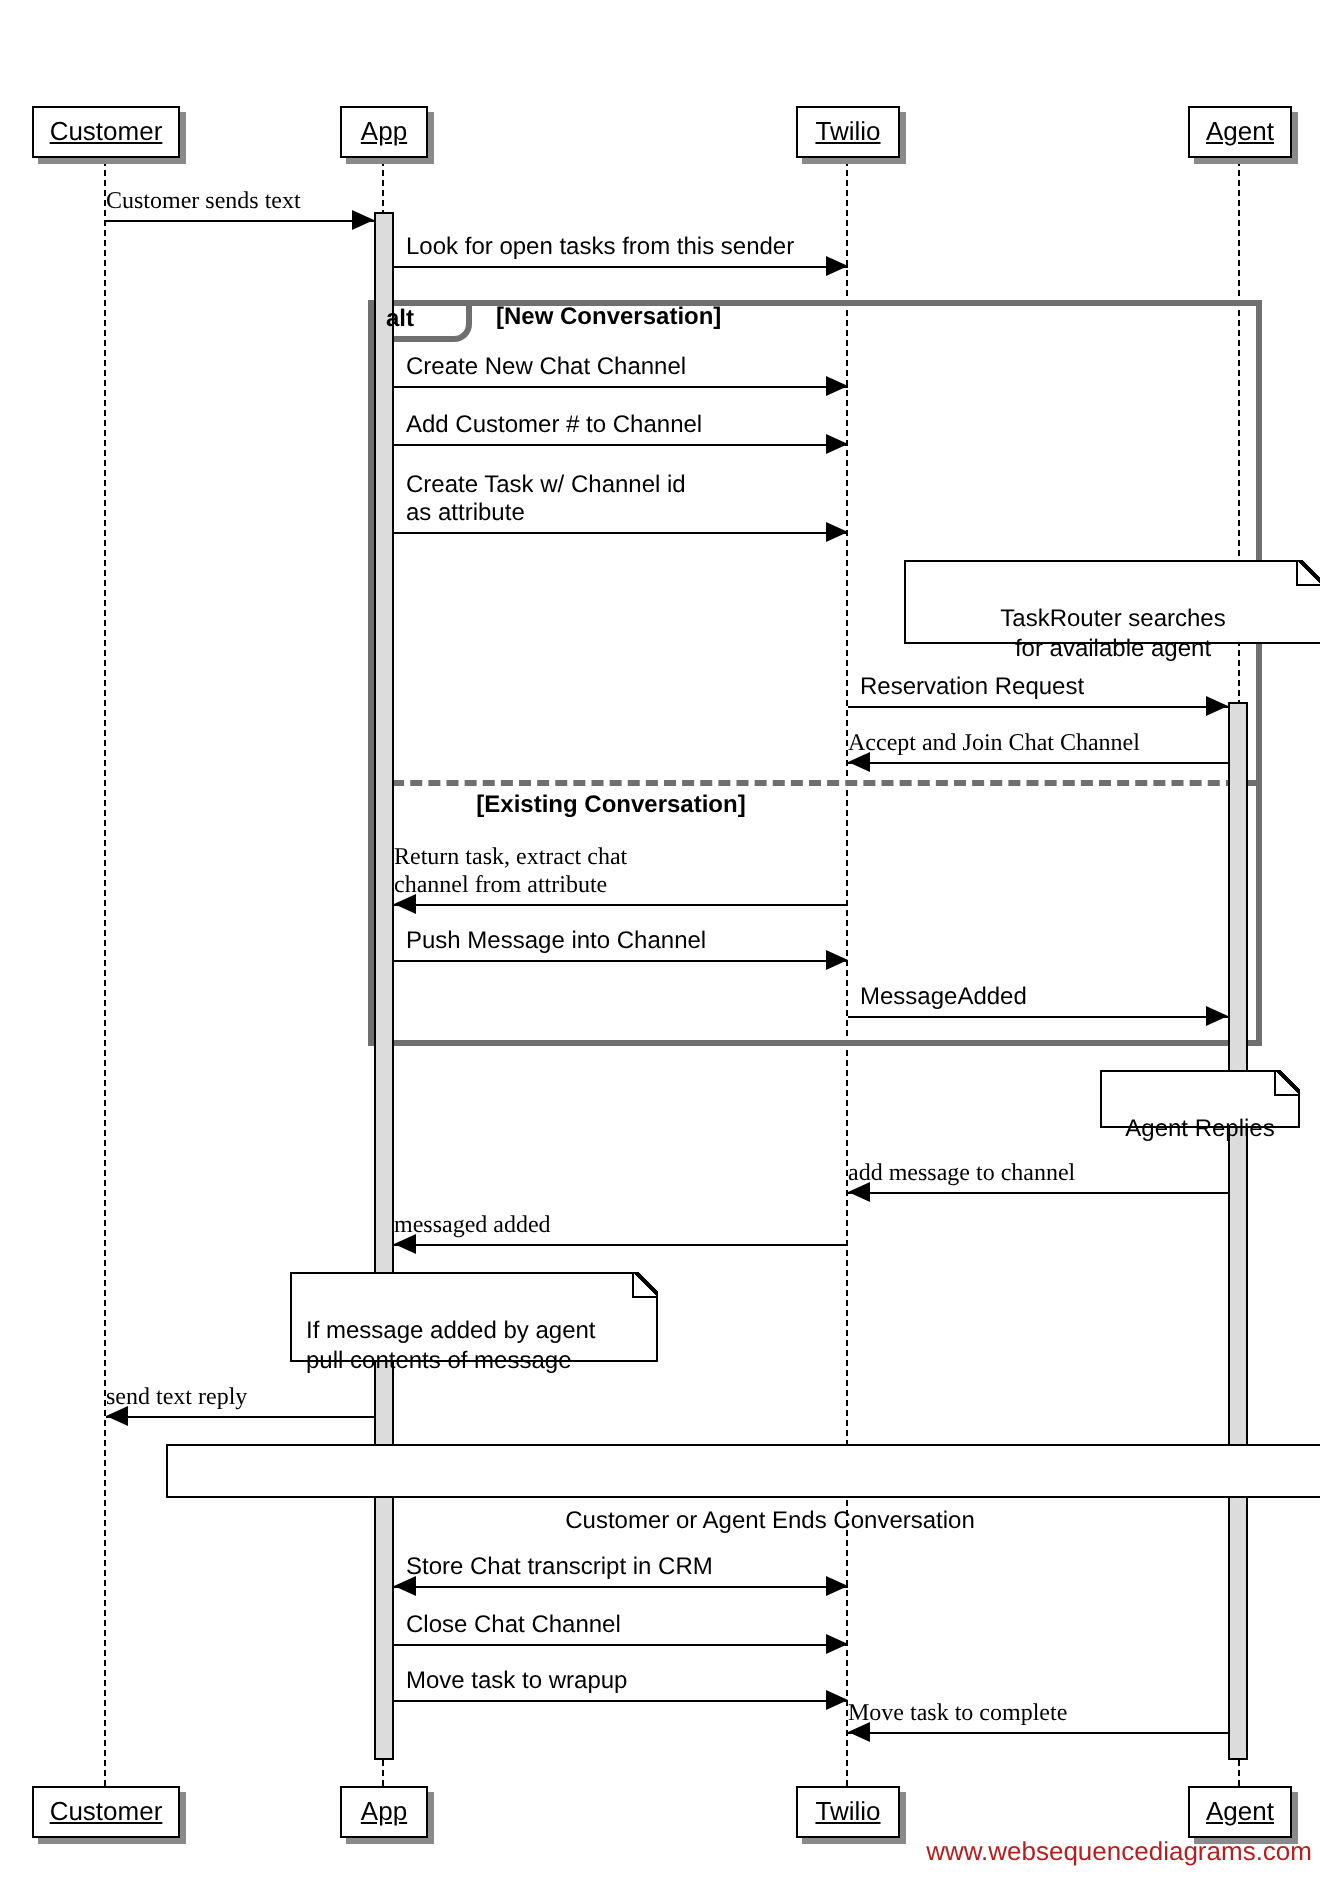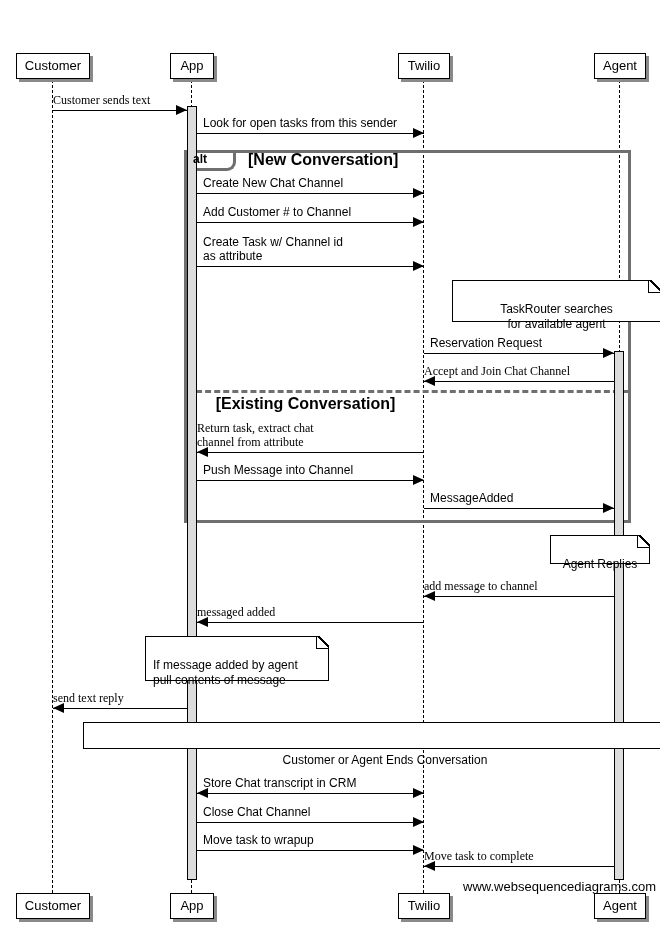--- a/index.html
+++ b/index.html
@@ -2,49 +2,49 @@
 <html><head>
 <meta charset="utf-8">
 <style>
   html,body{margin:0;padding:0;background:#fff;}
   #canvas{position:relative;width:660px;height:947px;background:#fff;
           font-family:"Liberation Sans","DejaVu Sans",sans-serif;color:#000;overflow:hidden;}
   .title{position:absolute;top:10px;left:0;width:660px;text-align:center;
          font-size:17px;font-weight:bold;z-index:4;}
   .actor{position:absolute;height:24px;background:#fff;border:1px solid #000;
          box-shadow:3px 3px 0 #8a8a8a;text-align:center;line-height:24px;
-         font-size:13px;z-index:4;}
+         font-size:13px;text-decoration:underline;z-index:4;}
   .lifeline{position:absolute;top:80px;height:813px;width:0;border-left:1px dashed #000;z-index:0;}
   .act{position:absolute;width:8px;background:#dcdcdc;border:1px solid #000;z-index:2;}
   .frame{position:absolute;left:184px;top:150px;width:447px;height:373px;
          border:3px solid #6f6f6f;box-sizing:border-box;z-index:1;}
   .tab{position:absolute;left:187px;top:153px;width:46px;height:15px;background:#fff;
        border-right:3px solid #6f6f6f;border-bottom:3px solid #6f6f6f;
        border-bottom-right-radius:9px;z-index:1;}
   .tab-label{position:absolute;left:193px;top:152px;font-size:12px;font-weight:bold;z-index:4;}
-  .guard{position:absolute;font-size:16px;font-weight:bold;z-index:4;white-space:nowrap;}
+  .guard{position:absolute;font-size:12px;font-weight:bold;z-index:4;white-space:nowrap;}
   .divider{position:absolute;left:187px;top:390px;width:441px;height:0;
            border-top:3px dashed #6f6f6f;z-index:1;}
   .msg{position:absolute;height:0;z-index:3;}
   .msg .line{position:absolute;left:0;right:0;top:0;height:0;border-top:1px solid #000;}
   .msg .lbl{position:absolute;bottom:3px;left:0;width:100%;box-sizing:border-box;
             font-size:12px;line-height:14px;white-space:pre-line;}
   .la{text-align:left;padding-left:6px;}
   .ra{text-align:left;padding-right:4px;font-family:Liberation Serif, serif;}
   .ah{position:absolute;width:0;height:0;top:-5px;
       border-top:5px solid transparent;border-bottom:5px solid transparent;}
   .ah.r{right:0;border-left:11px solid #000;}
   .ah.l{left:0;border-right:11px solid #000;}
   .note{position:absolute;background:#fff;border:1px solid #000;z-index:5;
         font-size:12px;line-height:15px;white-space:pre-line;box-sizing:border-box;margin-left:35px;}
   .note .fold{position:absolute;top:-1px;right:-1px;width:12px;height:12px;
         border-left:1px solid #000;border-bottom:1px solid #000;
         background:linear-gradient(to left bottom,#fff 0 40%,#000 40% 54%,#fff 54% 100%);}
   .center{text-align:center;}
-  .watermark{position:absolute;top:879px;right:4px;font-size:13px;color:#000000;z-index:4;}
+  .watermark{position:absolute;top:918px;right:4px;font-size:13px;color:#b91c1c;z-index:4;}
 </style>
 </head>
 <body>
 
 <div id="canvas">
 
 
   <div class="lifeline" style="left:52px;"></div>
   <div class="lifeline" style="left:191px;"></div>
   <div class="lifeline" style="left:423px;"></div>

